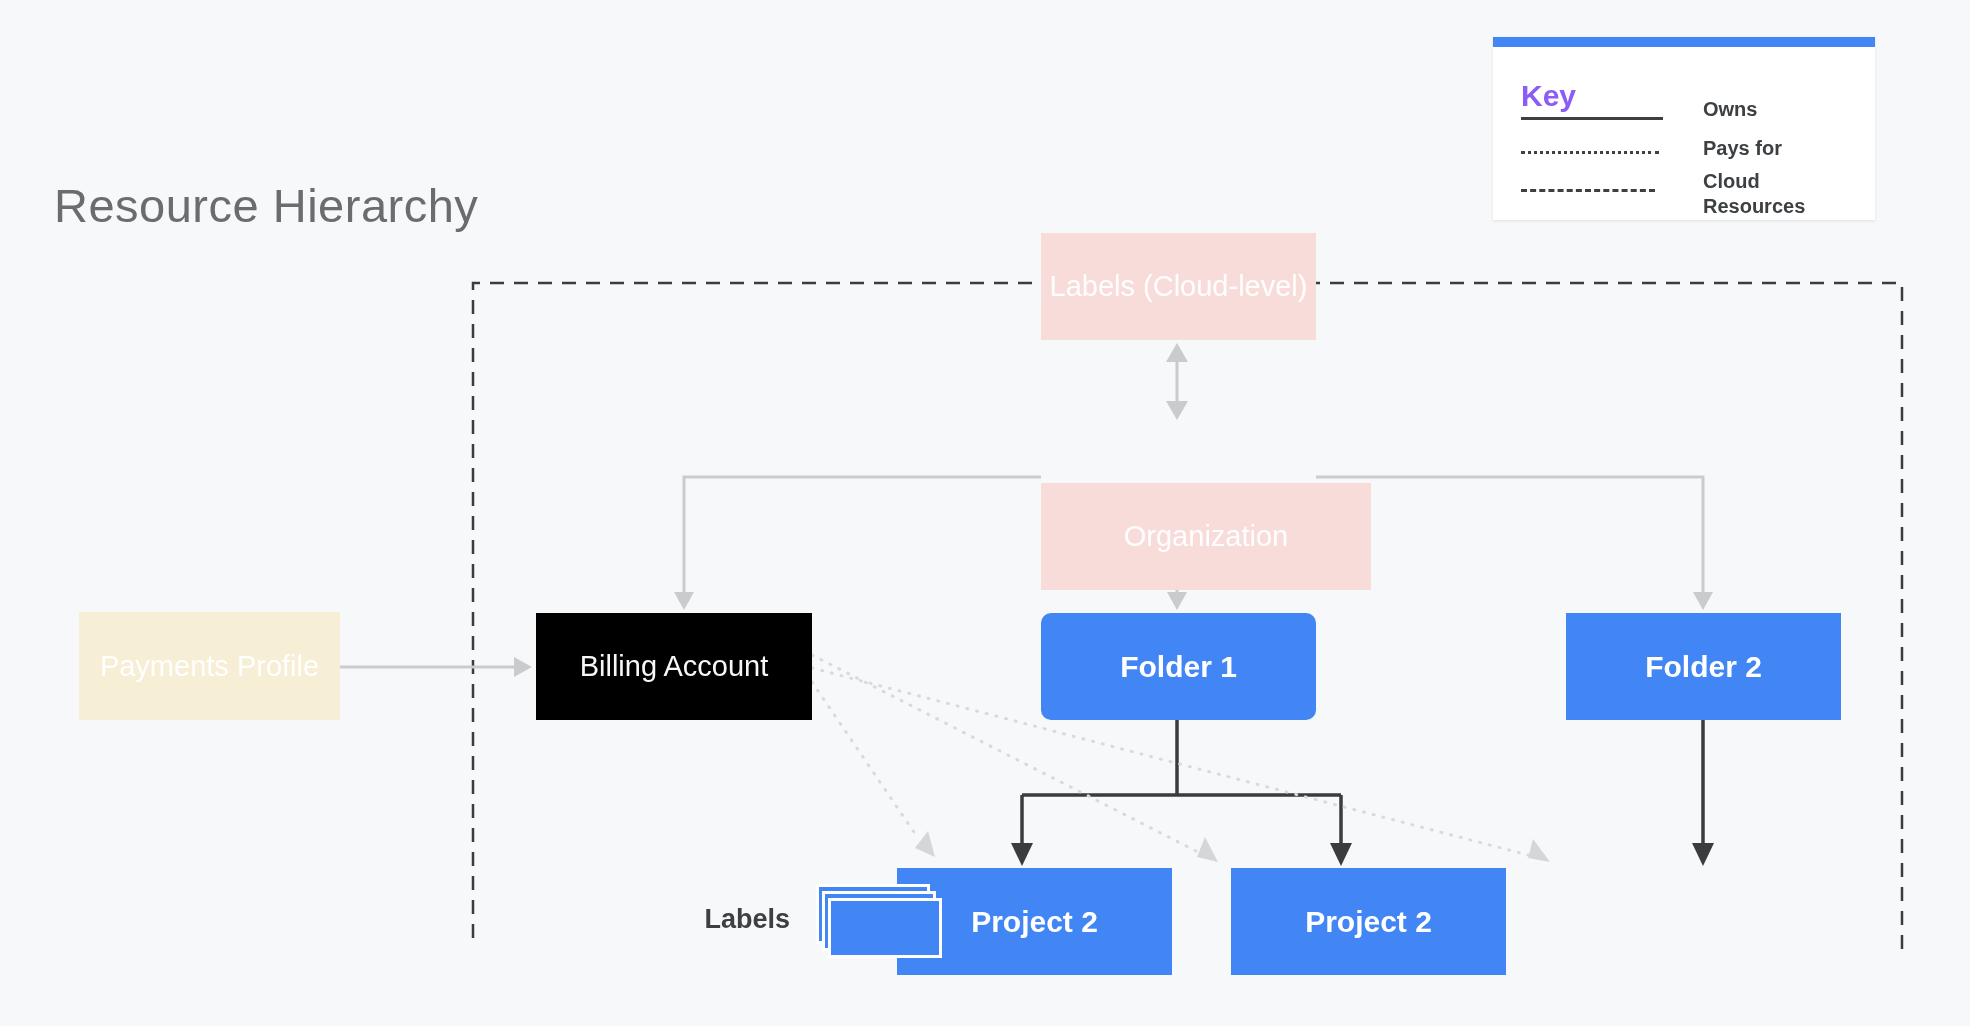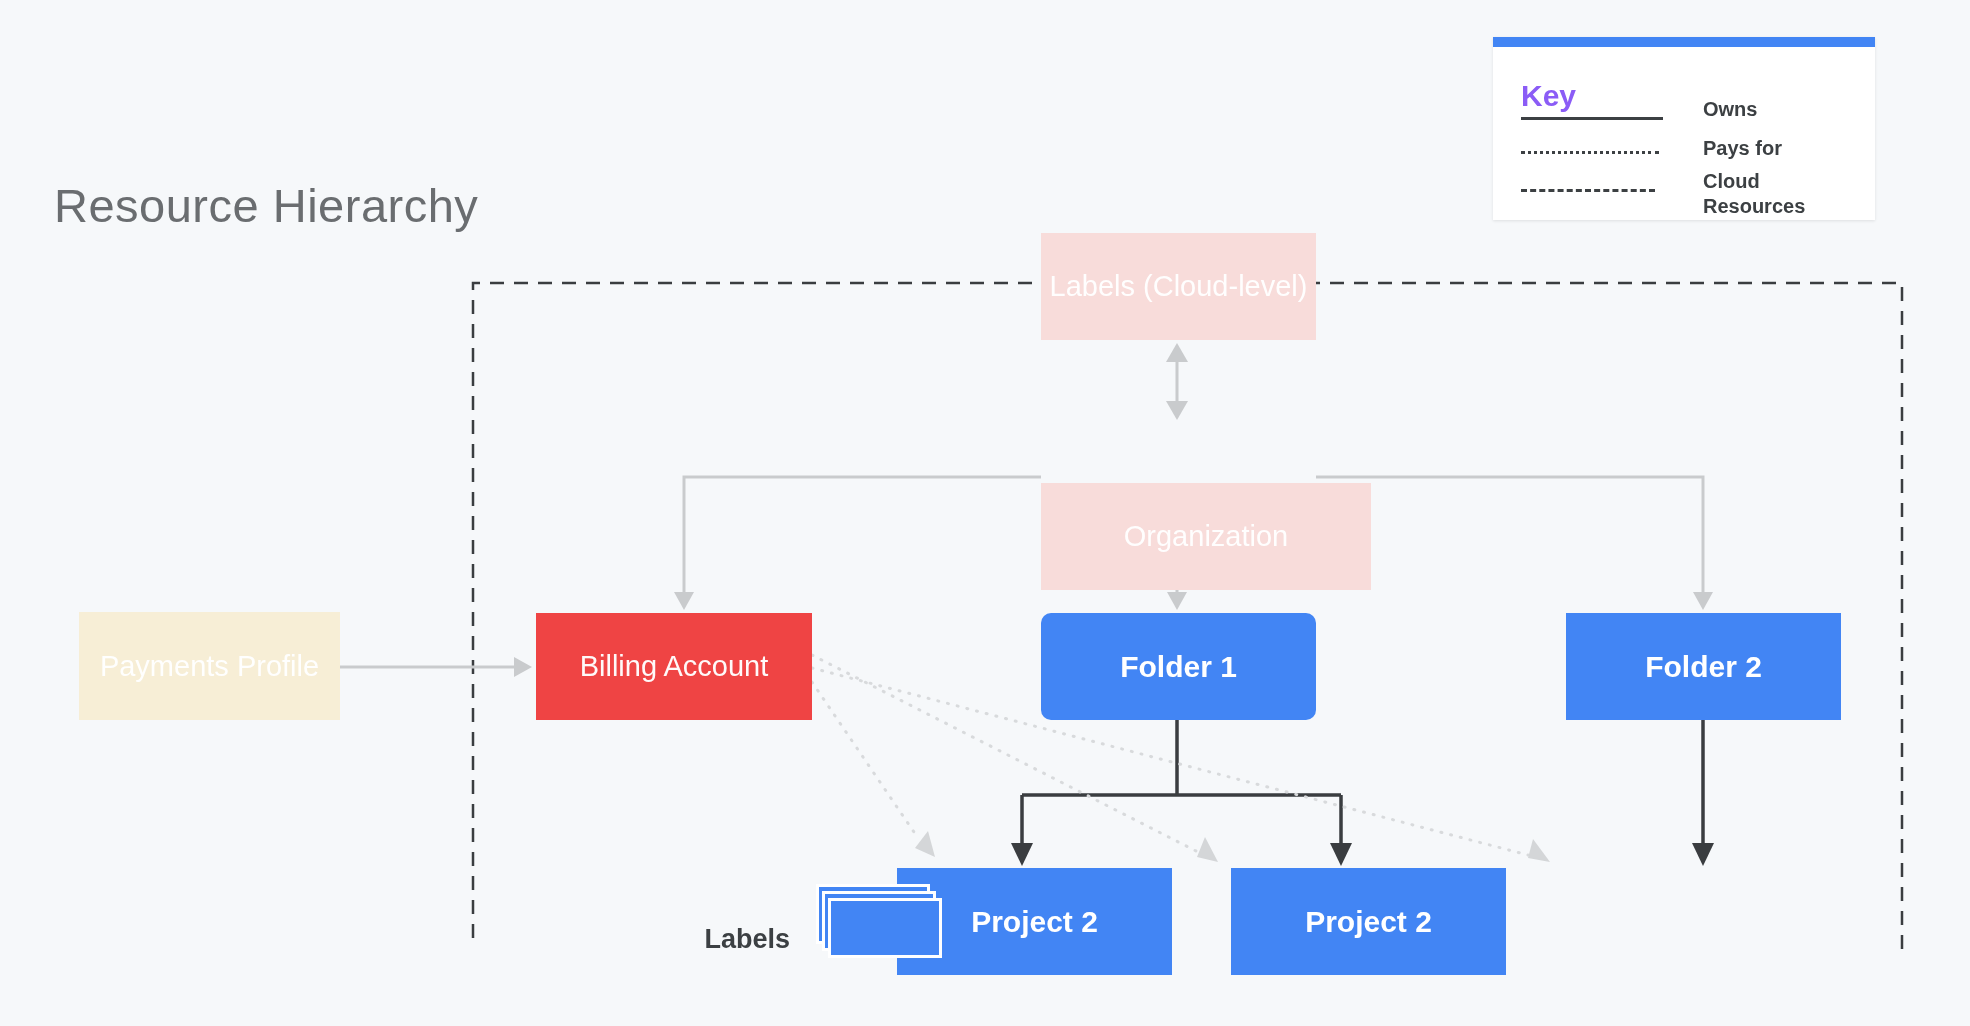--- a/index.html
+++ b/index.html
@@ -22,30 +22,30 @@
 
   .node{
     position:absolute;display:flex;align-items:center;justify-content:center;
     color:#ffffff;white-space:nowrap;z-index:2;
   }
   .node.pastel{font-size:29px;font-weight:400;color:rgba(255,255,255,0.97);}
   .node.blue{background:#4285f4;font-size:30px;font-weight:700;}
   .n-domain{left:1041px;top:233px;width:275px;height:107px;background:#f8dcda;font-size:28px;}
   .n-org{left:1041px;top:439px;width:330px;height:107px;background:#f8dcda;margin-top:44px;}
   .n-pay{left:51px;top:612px;width:261px;height:108px;background:#f7eed6;margin-left:28px;}
-  .n-bill{left:536px;top:613px;width:276px;height:107px;background:#ef4444;}
+  .n-bill{left:536px;top:613px;width:276px;height:107px;background:#000000;}
   .n-f1{left:1041px;top:613px;width:275px;height:107px;border-radius:10px;}
   .n-f2{left:1566px;top:613px;width:275px;height:107px;}
   .n-p1{left:897px;top:868px;width:275px;height:107px;}
   .n-p2{left:1231px;top:868px;width:275px;height:107px;}
   .n-p3{left:1566px;top:868px;width:275px;height:107px;}
 
   .labels-caption{
     position:absolute;left:660px;top:904px;width:130px;
-    text-align:right;font-size:27px;font-weight:700;color:#3c4043;z-index:4;margin-top:20px;
+    text-align:right;font-size:27px;font-weight:700;color:#3c4043;z-index:4;
   }
   .labels-icon{position:absolute;left:816px;top:884px;width:140px;height:80px;z-index:4;}
   .labels-icon .card{
     position:absolute;width:114px;height:60px;
     background:#4285f4;border:3px solid #ffffff;box-sizing:border-box;
   }
   .labels-icon .c1{left:0;top:0;}
   .labels-icon .c2{left:6px;top:7px;}
   .labels-icon .c3{left:12px;top:14px;}
 

